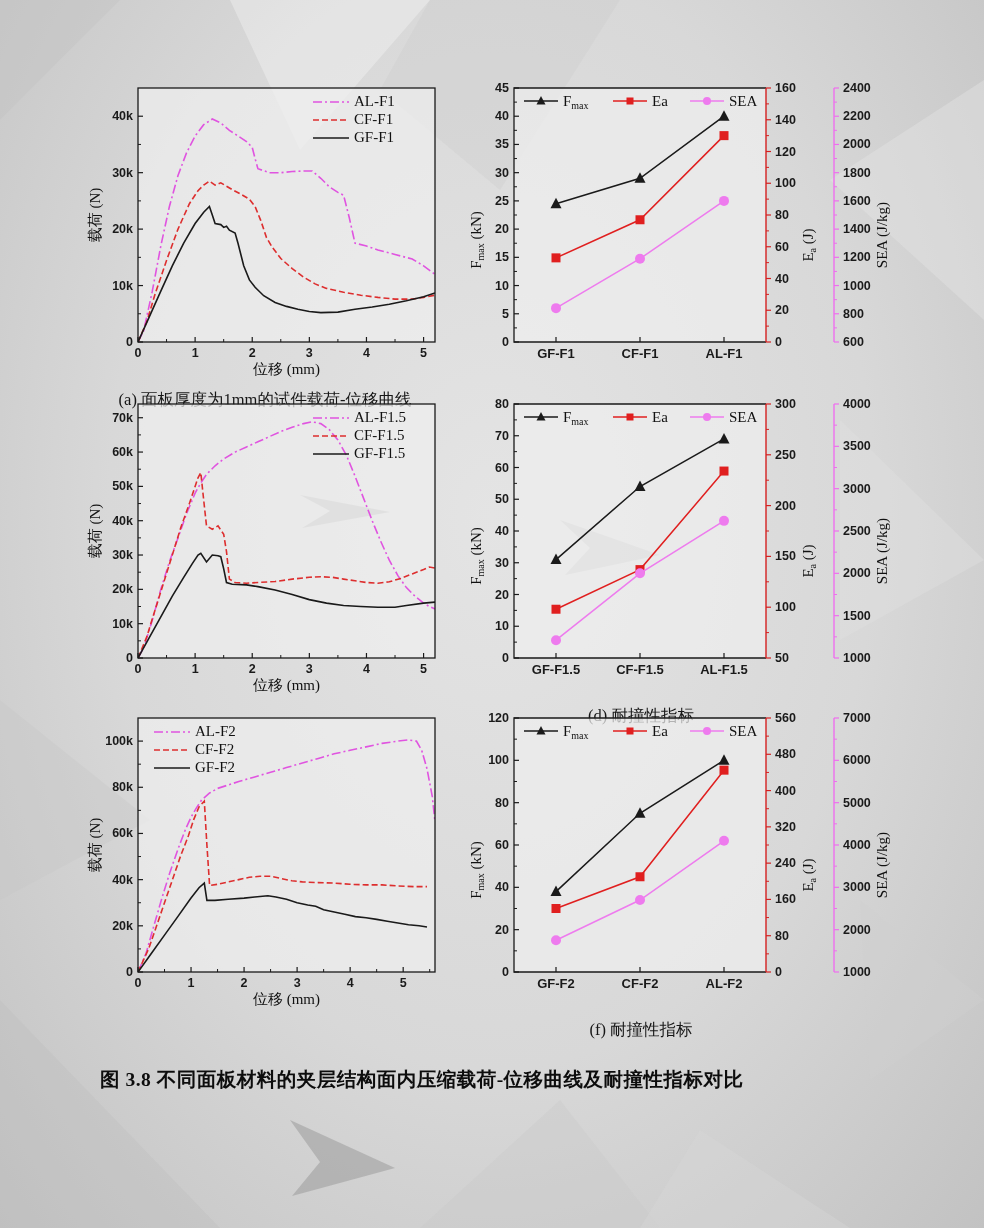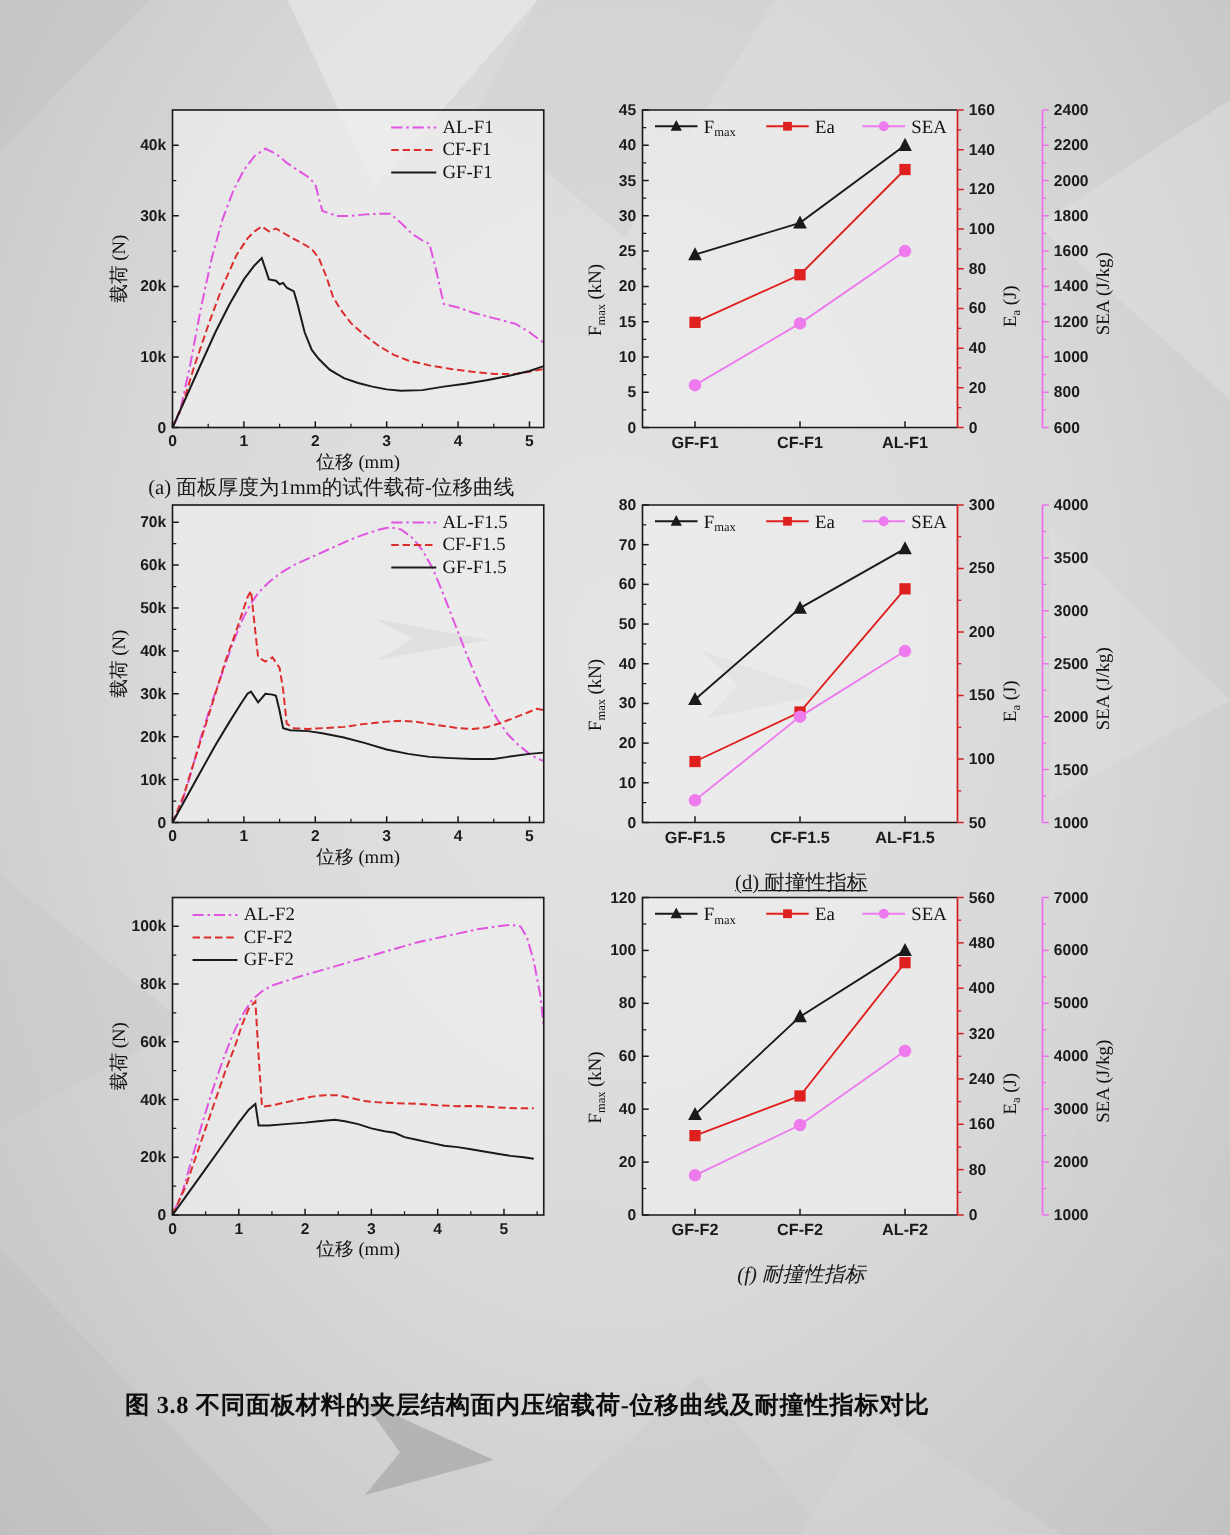--- a/index.html
+++ b/index.html
@@ -6,24 +6,24 @@
   body{
     width:984px;height:1228px;position:relative;overflow:hidden;
     background:radial-gradient(ellipse at 50% 42%, #e4e4e4 0%, #d8d8d8 55%, #c2c2c2 100%);
     font-family:"Liberation Serif",serif;
   }
   .bg-tex{position:absolute;left:0;top:0;z-index:0;}
   .chart-block{position:absolute;z-index:2;margin:0;padding:0;}
   .chart-canvas{display:block;}
   .subcap{
     text-align:center;font:16.5px "Liberation Serif",serif;color:#161616;
-    margin-top:1px;white-space:nowrap;
+    margin-top:11px;white-space:nowrap;
   }
   .main-caption{
-    position:absolute;left:100px;top:1110px;z-index:2;
+    position:absolute;left:100px;top:1066px;z-index:2;
     font:600 19.5px "Liberation Serif",serif;color:#0d0d0d;letter-spacing:0.5px;
     white-space:nowrap;
   }
   
   .tick{font:700 12.5px "Liberation Sans",sans-serif;fill:#1a1a1a;}
   .cat{font:700 13px "Liberation Sans",sans-serif;fill:#1a1a1a;}
   .axlabel{font:15px "Liberation Serif",serif;fill:#111;}
   .legend{font:15px "Liberation Serif",serif;fill:#111;}
 </style>
 </head>
@@ -379,21 +379,21 @@
       <path d="M256 34.92499999999998 L261.5 45.42499999999998 L250.5 45.42499999999998 Z" fill="#1a1a1a"></path>
       <path d="M88.0 211.2 L172.0 171.6 L256.0 73.1" fill="none" stroke="#e01f1f" stroke-width="1.5"></path>
       <rect x="83.5" y="206.732" width="9" height="9" fill="#e01f1f"></rect>
       <rect x="167.5" y="167.108" width="9" height="9" fill="#e01f1f"></rect>
       <rect x="251.5" y="68.55600000000001" width="9" height="9" fill="#e01f1f"></rect>
       <path d="M88.0 242.2 L172.0 175.3 L256.0 122.8" fill="none" stroke="#ee7bee" stroke-width="1.5"></path>
       <circle cx="88" cy="242.22" r="5" fill="#ee7bee"></circle>
       <circle cx="172" cy="175.33333333333334" r="5" fill="#ee7bee"></circle>
       <circle cx="256" cy="122.84" r="5" fill="#ee7bee"></circle>
     </svg>
-  <figcaption class="subcap" style="width:346px;text-decoration:underline;">(d) 耐撞性指标</figcaption>
+  <figcaption class="subcap" style="width:346px;">(d) 耐撞性指标</figcaption>
 </figure>
 
 <figure class="chart-block" style="left:86px;top:712px;">
   <svg class="chart-canvas" width="358" height="296">
       <rect x="52" y="6" width="297" height="254" fill="#eeeeee" fill-opacity="0.72"></rect>
       <defs>
         <clipPath id="cp-e">
           <rect x="52" y="6" width="297" height="254"></rect>
         </clipPath>
       </defs>
@@ -540,16 +540,16 @@
       <path d="M256 42.333333333333314 L261.5 52.833333333333314 L250.5 52.833333333333314 Z" fill="#1a1a1a"></path>
       <path d="M88.0 196.5 L172.0 164.8 L256.0 58.2" fill="none" stroke="#e01f1f" stroke-width="1.5"></path>
       <rect x="83.5" y="192" width="9" height="9" fill="#e01f1f"></rect>
       <rect x="167.5" y="160.25" width="9" height="9" fill="#e01f1f"></rect>
       <rect x="251.5" y="53.660714285714306" width="9" height="9" fill="#e01f1f"></rect>
       <path d="M88.0 228.3 L172.0 188.0 L256.0 128.8" fill="none" stroke="#ee7bee" stroke-width="1.5"></path>
       <circle cx="88" cy="228.25" r="5" fill="#ee7bee"></circle>
       <circle cx="172" cy="188.03333333333333" r="5" fill="#ee7bee"></circle>
       <circle cx="256" cy="128.76666666666665" r="5" fill="#ee7bee"></circle>
     </svg>
-  <figcaption class="subcap" style="width:346px;font-style:italic;">(f) 耐撞性指标</figcaption>
+  <figcaption class="subcap" style="width:346px;">(f) 耐撞性指标</figcaption>
 </figure>
 
 <div class="main-caption">图 3.8 不同面板材料的夹层结构面内压缩载荷-位移曲线及耐撞性指标对比</div>
 
 </body></html>

